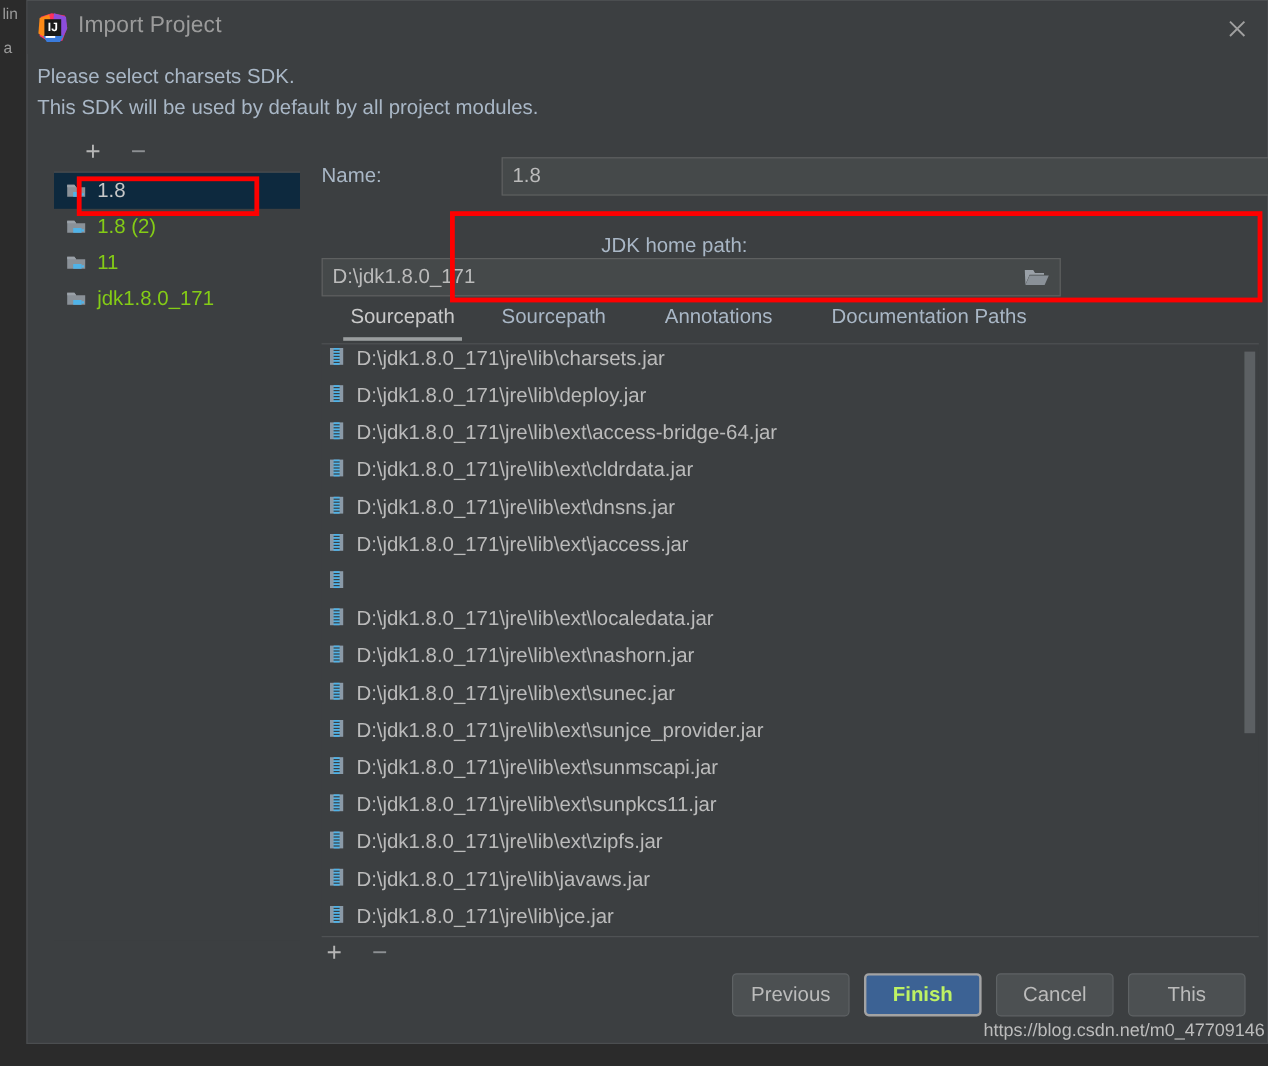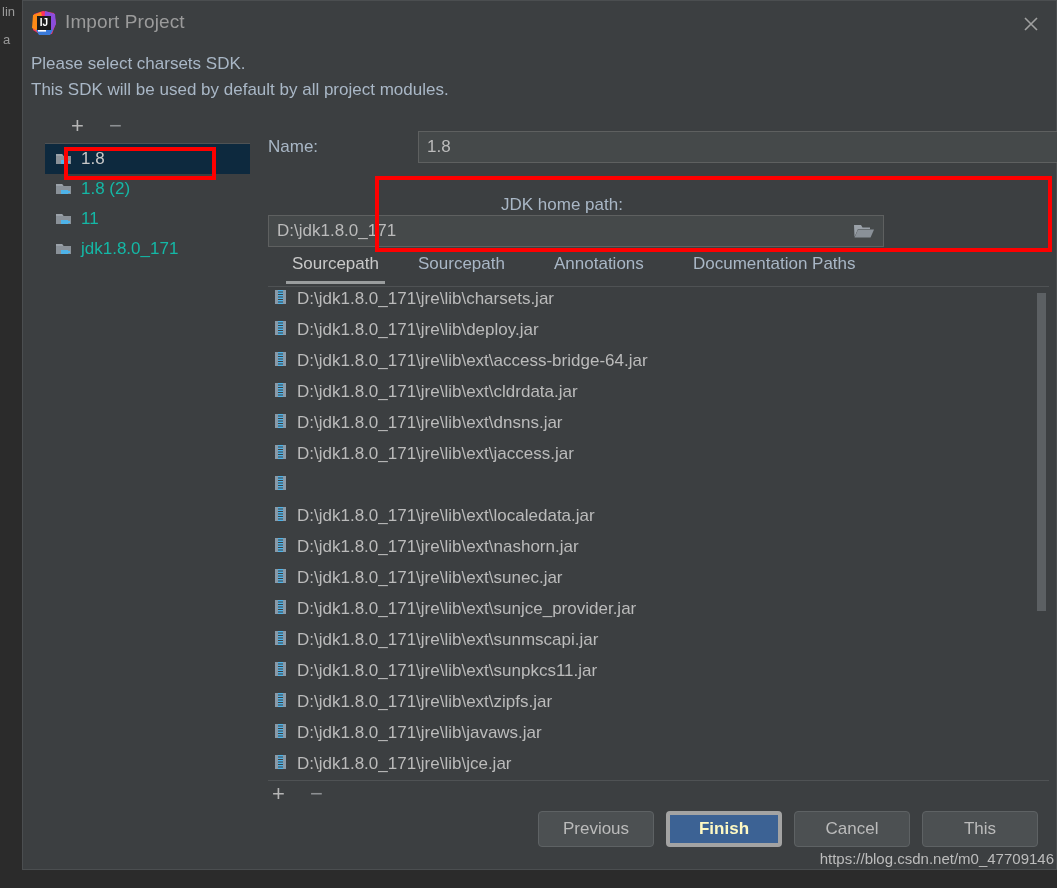--- a/index.html
+++ b/index.html
@@ -122,21 +122,21 @@
   .sdk-item.selected {
     background: #0d293e;
   }
   .sdk-item .jdk-icon {
     width: 18px; height: 16px;
     margin-right: 8px;
     flex: 0 0 auto;
   }
   .sdk-item .sdk-label {
     font-size: 17px;
-    color: #14b8a6;
+    color: #84cc16;
   }
   .sdk-item.selected .sdk-label { color: #c8c8c8; }
 
   
   #right-pane {
     position: absolute;
     left: 227px; top: 120px;
     right: 1px;
     bottom: 100px;
   }
@@ -260,37 +260,37 @@
   }
 
   
   #buttons {
     position: absolute;
     right: 18px; bottom: 22px;
     display: flex;
     gap: 12px;
   }
   .dlg-btn {
-    width: 116px;
+    width: 98px;
     height: 36px;
     border-radius: 4px;
     border: 1px solid #5e6264;
     background: #4c5052;
     color: #bbbbbb;
     font-size: 17px;
     display: flex;
     align-items: center;
     justify-content: center;
     cursor: pointer;
     box-sizing: border-box;
   }
   .dlg-btn.primary {
     background: #3c6294;
-    border: 4px solid #a3a3a3;
-    color: #fef9c3;
+    border: 2px solid #a3a3a3;
+    color: #bef264;
     font-weight: bold;
   }
 
   
   #watermark {
     position: absolute;
     right: 2px;
     bottom: 2px;
     font-size: 15px;
     color: #bcbcbc;

